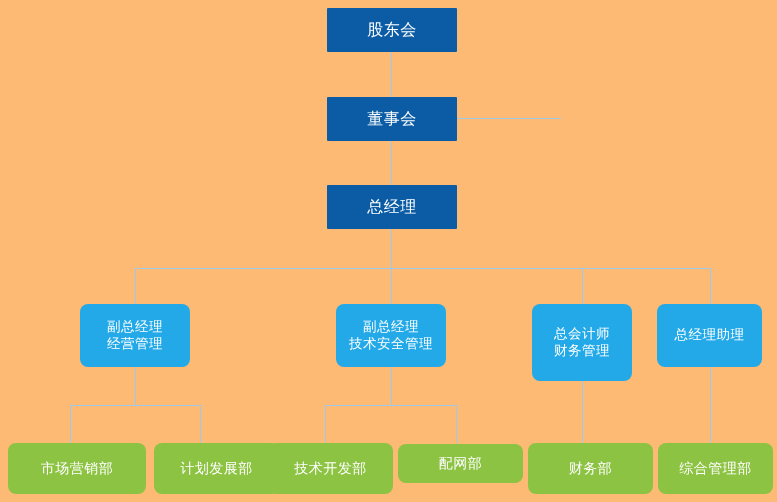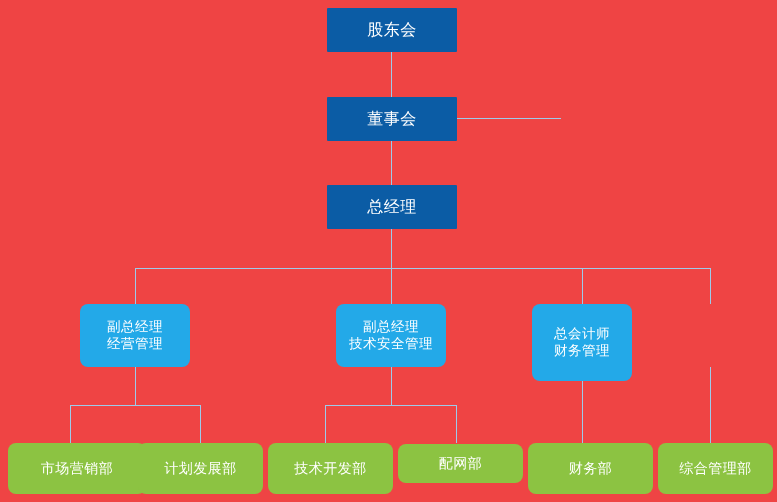--- a/index.html
+++ b/index.html
@@ -8,21 +8,21 @@
     padding: 0;
     background: #ffffff;
   }
   body {
     font-family: "Liberation Sans", "DejaVu Sans", sans-serif;
   }
   #chart-canvas {
     position: relative;
     width: 777px;
     height: 502px;
-    background: #ef4444;
+    background: #fdba74;
     overflow: hidden;
   }
 
   
   .line {
     position: absolute;
     background: #9dcaea;
   }
   .line-v { width: 1px; }
   .line-h { height: 1px; }
@@ -125,26 +125,29 @@
   <div class="node node-mid" style="left:336px; top:304px; width:110px; height:63px;">
     <span class="node-label">副总经理
 技术安全管理</span>
   </div>
 
   <div class="node node-mid" style="left:532px; top:304px; width:100px; height:77px;">
     <span class="node-label">总会计师
 财务管理</span>
   </div>
 
+  <div class="node node-mid" style="left:657px; top:304px; width:105px; height:63px;">
+    <span class="node-label">总经理助理</span>
+  </div>
 
   <div class="node node-dept" style="left:8px; top:443px; width:138px; height:51px;">
     <span class="node-label">市场营销部</span>
   </div>
 
-  <div class="node node-dept" style="left:138px; top:443px; width:125px; height:51px;">
+  <div class="node node-dept" style="left:154px; top:443px; width:125px; height:51px;">
     <span class="node-label">计划发展部</span>
   </div>
 
   <div class="node node-dept" style="left:268px; top:443px; width:125px; height:51px;">
     <span class="node-label">技术开发部</span>
   </div>
 
   <div class="node node-dept" style="left:398px; top:444px; width:125px; height:39px;">
     <span class="node-label">配网部</span>
   </div>

